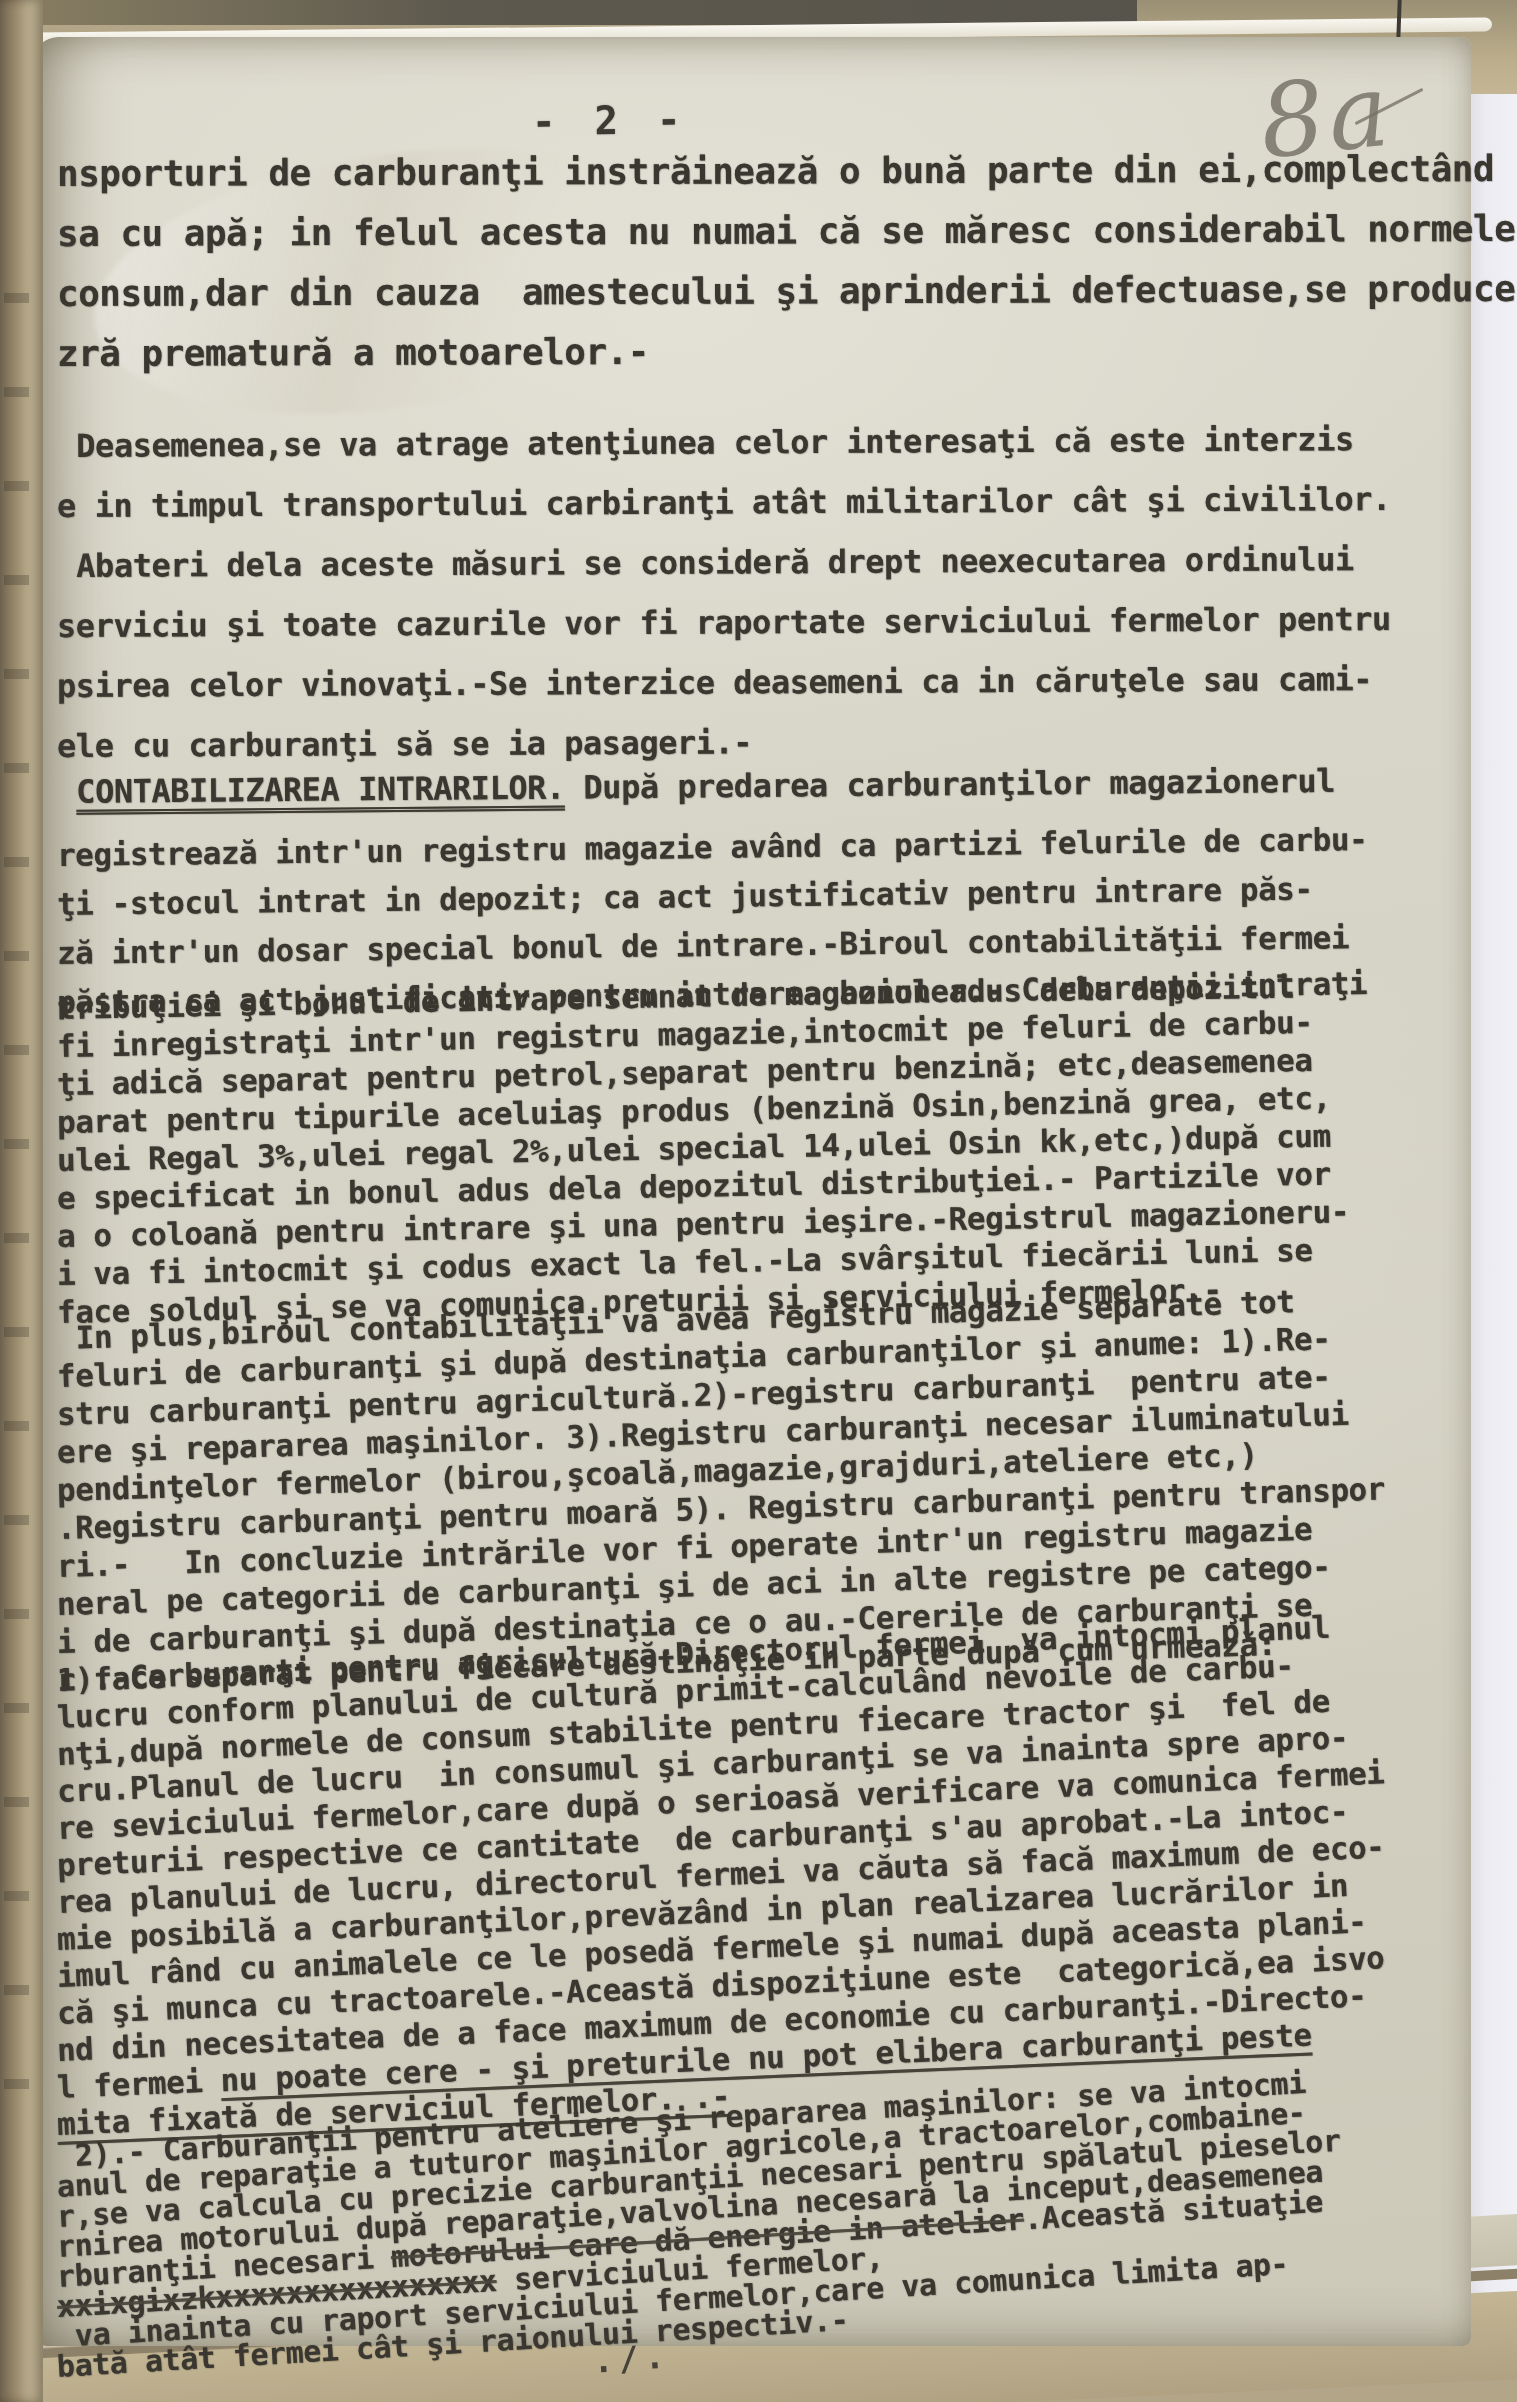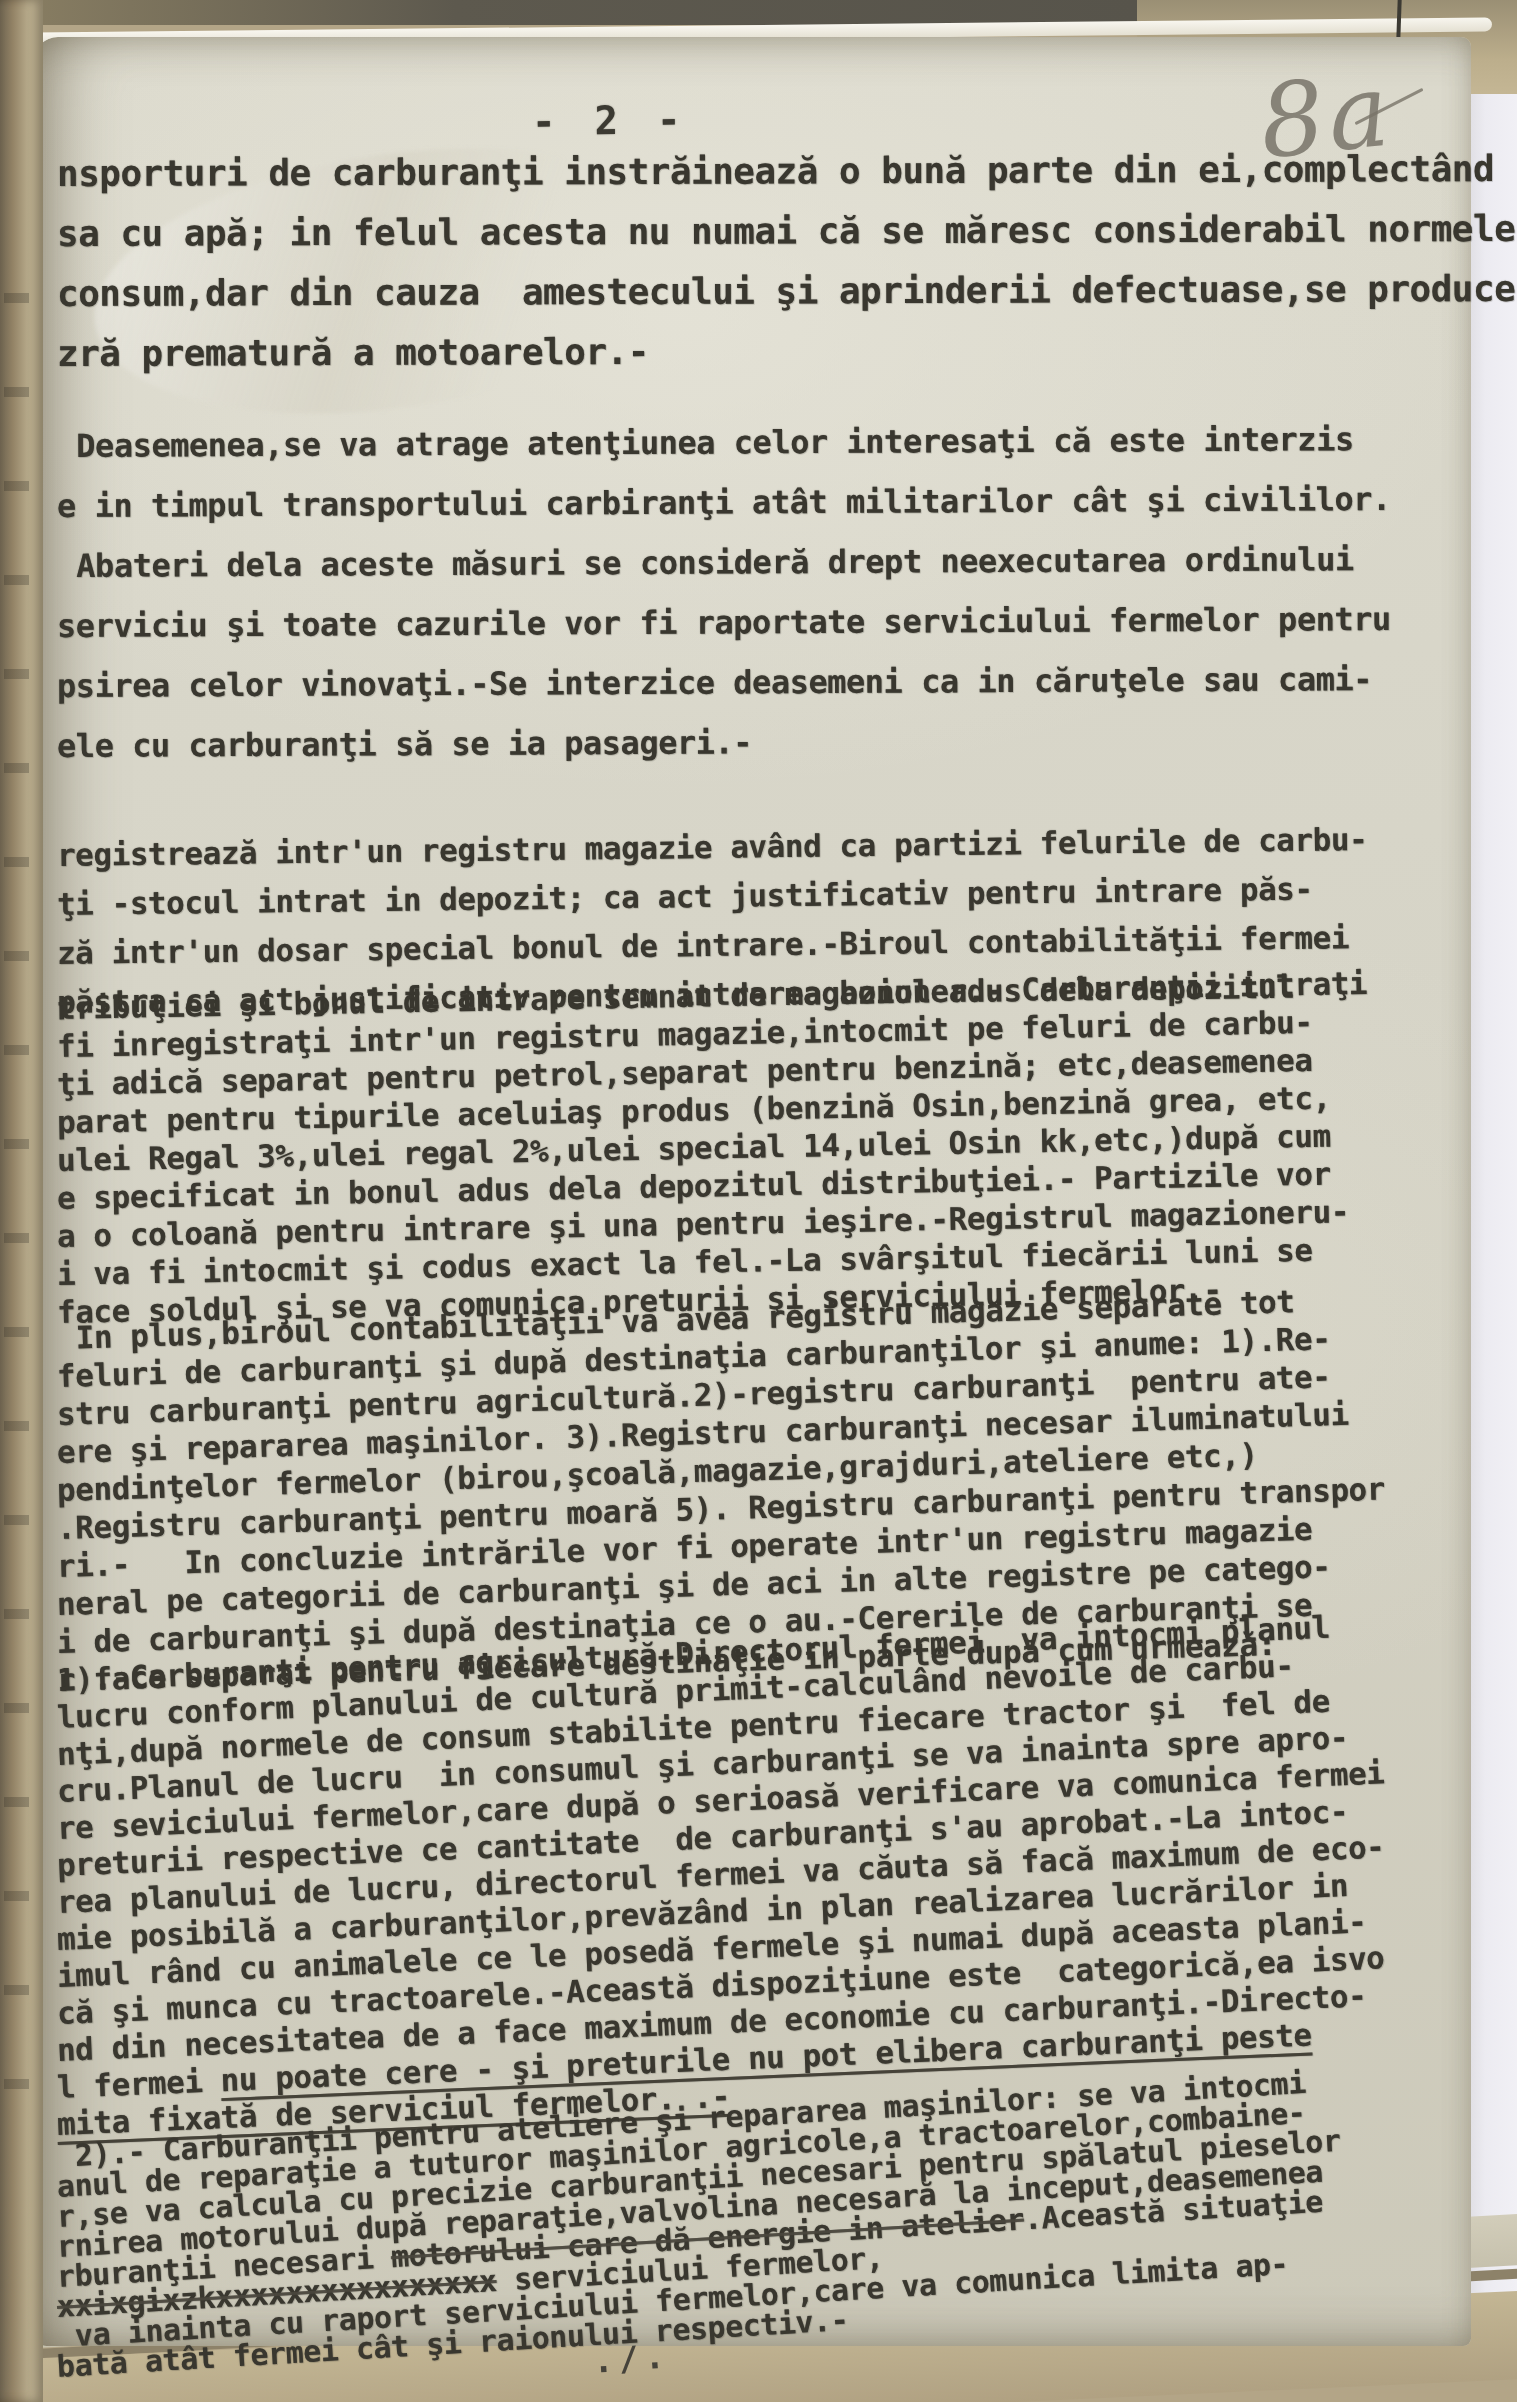--- a/index.html
+++ b/index.html
@@ -92,20 +92,23 @@
       <div class="line" style="height: 60px; line-height: 60px; transform: rotate(-0.2deg);"><span>zră prematură a motoarelor.-</span></div>
     </section>
   <section class="tsec" style="top: 416px; font-size: 32px;">
       <div class="line" style="height: 60px; line-height: 60px; transform: rotate(-0.3deg); padding-left: 1ch;"><span>Deasemenea,se va atrage atenţiunea celor interesaţi că este interzis</span></div>
       <div class="line" style="height: 60px; line-height: 60px; transform: rotate(-0.3deg);"><span>e in timpul transportului carbiranţi atât militarilor cât şi civililor.</span></div>
       <div class="line" style="height: 60px; line-height: 60px; transform: rotate(-0.3deg); padding-left: 1ch;"><span>Abateri dela aceste măsuri se consideră drept neexecutarea ordinului</span></div>
       <div class="line" style="height: 60px; line-height: 60px; transform: rotate(-0.3deg);"><span>serviciu şi toate cazurile vor fi raportate serviciului fermelor pentru</span></div>
       <div class="line" style="height: 60px; line-height: 60px; transform: rotate(-0.3deg);"><span>psirea celor vinovaţi.-Se interzice deasemeni ca in căruţele sau cami-</span></div>
       <div class="line" style="height: 60px; line-height: 60px; transform: rotate(-0.3deg);"><span>ele cu carburanţi să se ia pasageri.-</span></div>
     </section>
+  <section class="tsec" style="top: 761px; font-size: 32px;">
+      <div class="line" style="height: 62px; line-height: 62px; transform: rotate(-0.5deg); padding-left: 1ch;"><span class="hd">CONTABILIZAREA INTRARILOR.</span><span> După predarea carburanţilor magazionerul</span></div>
+    </section>
   <section class="tsec" style="top: 831px; font-size: 31px;">
       <div class="line" style="height: 49px; line-height: 49px; transform: rotate(-0.7deg);"><span>registrează intr'un registru magazie având ca partizi felurile de carbu-</span></div>
       <div class="line" style="height: 49px; line-height: 49px; transform: rotate(-0.7deg);"><span>ţi -stocul intrat in depozit; ca act justificativ pentru intrare păs-</span></div>
       <div class="line" style="height: 49px; line-height: 49px; transform: rotate(-0.7deg);"><span>ză intr'un dosar special bonul de intrare.-Biroul contabilităţii fermei</span></div>
       <div class="line" style="height: 49px; line-height: 49px; transform: rotate(-0.7deg);"><span>păstra ca act justificativ pentru intrarea bonul adus dela depozitul</span></div>
     </section>
   <section class="tsec" style="top: 989px; font-size: 31px;">
       <div class="line" style="height: 38px; line-height: 38px; transform: rotate(-1.1deg);"><span>tribuţiei şi bonul de intrare semnat de magazioner.- Carburanţii intraţi</span></div>
       <div class="line" style="height: 38px; line-height: 38px; transform: rotate(-1.1deg);"><span>fi inregistraţi intr'un registru magazie,intocmit pe feluri de carbu-</span></div>
       <div class="line" style="height: 38px; line-height: 38px; transform: rotate(-1.1deg);"><span>ţi adică separat pentru petrol,separat pentru benzină; etc,deasemenea</span></div>

